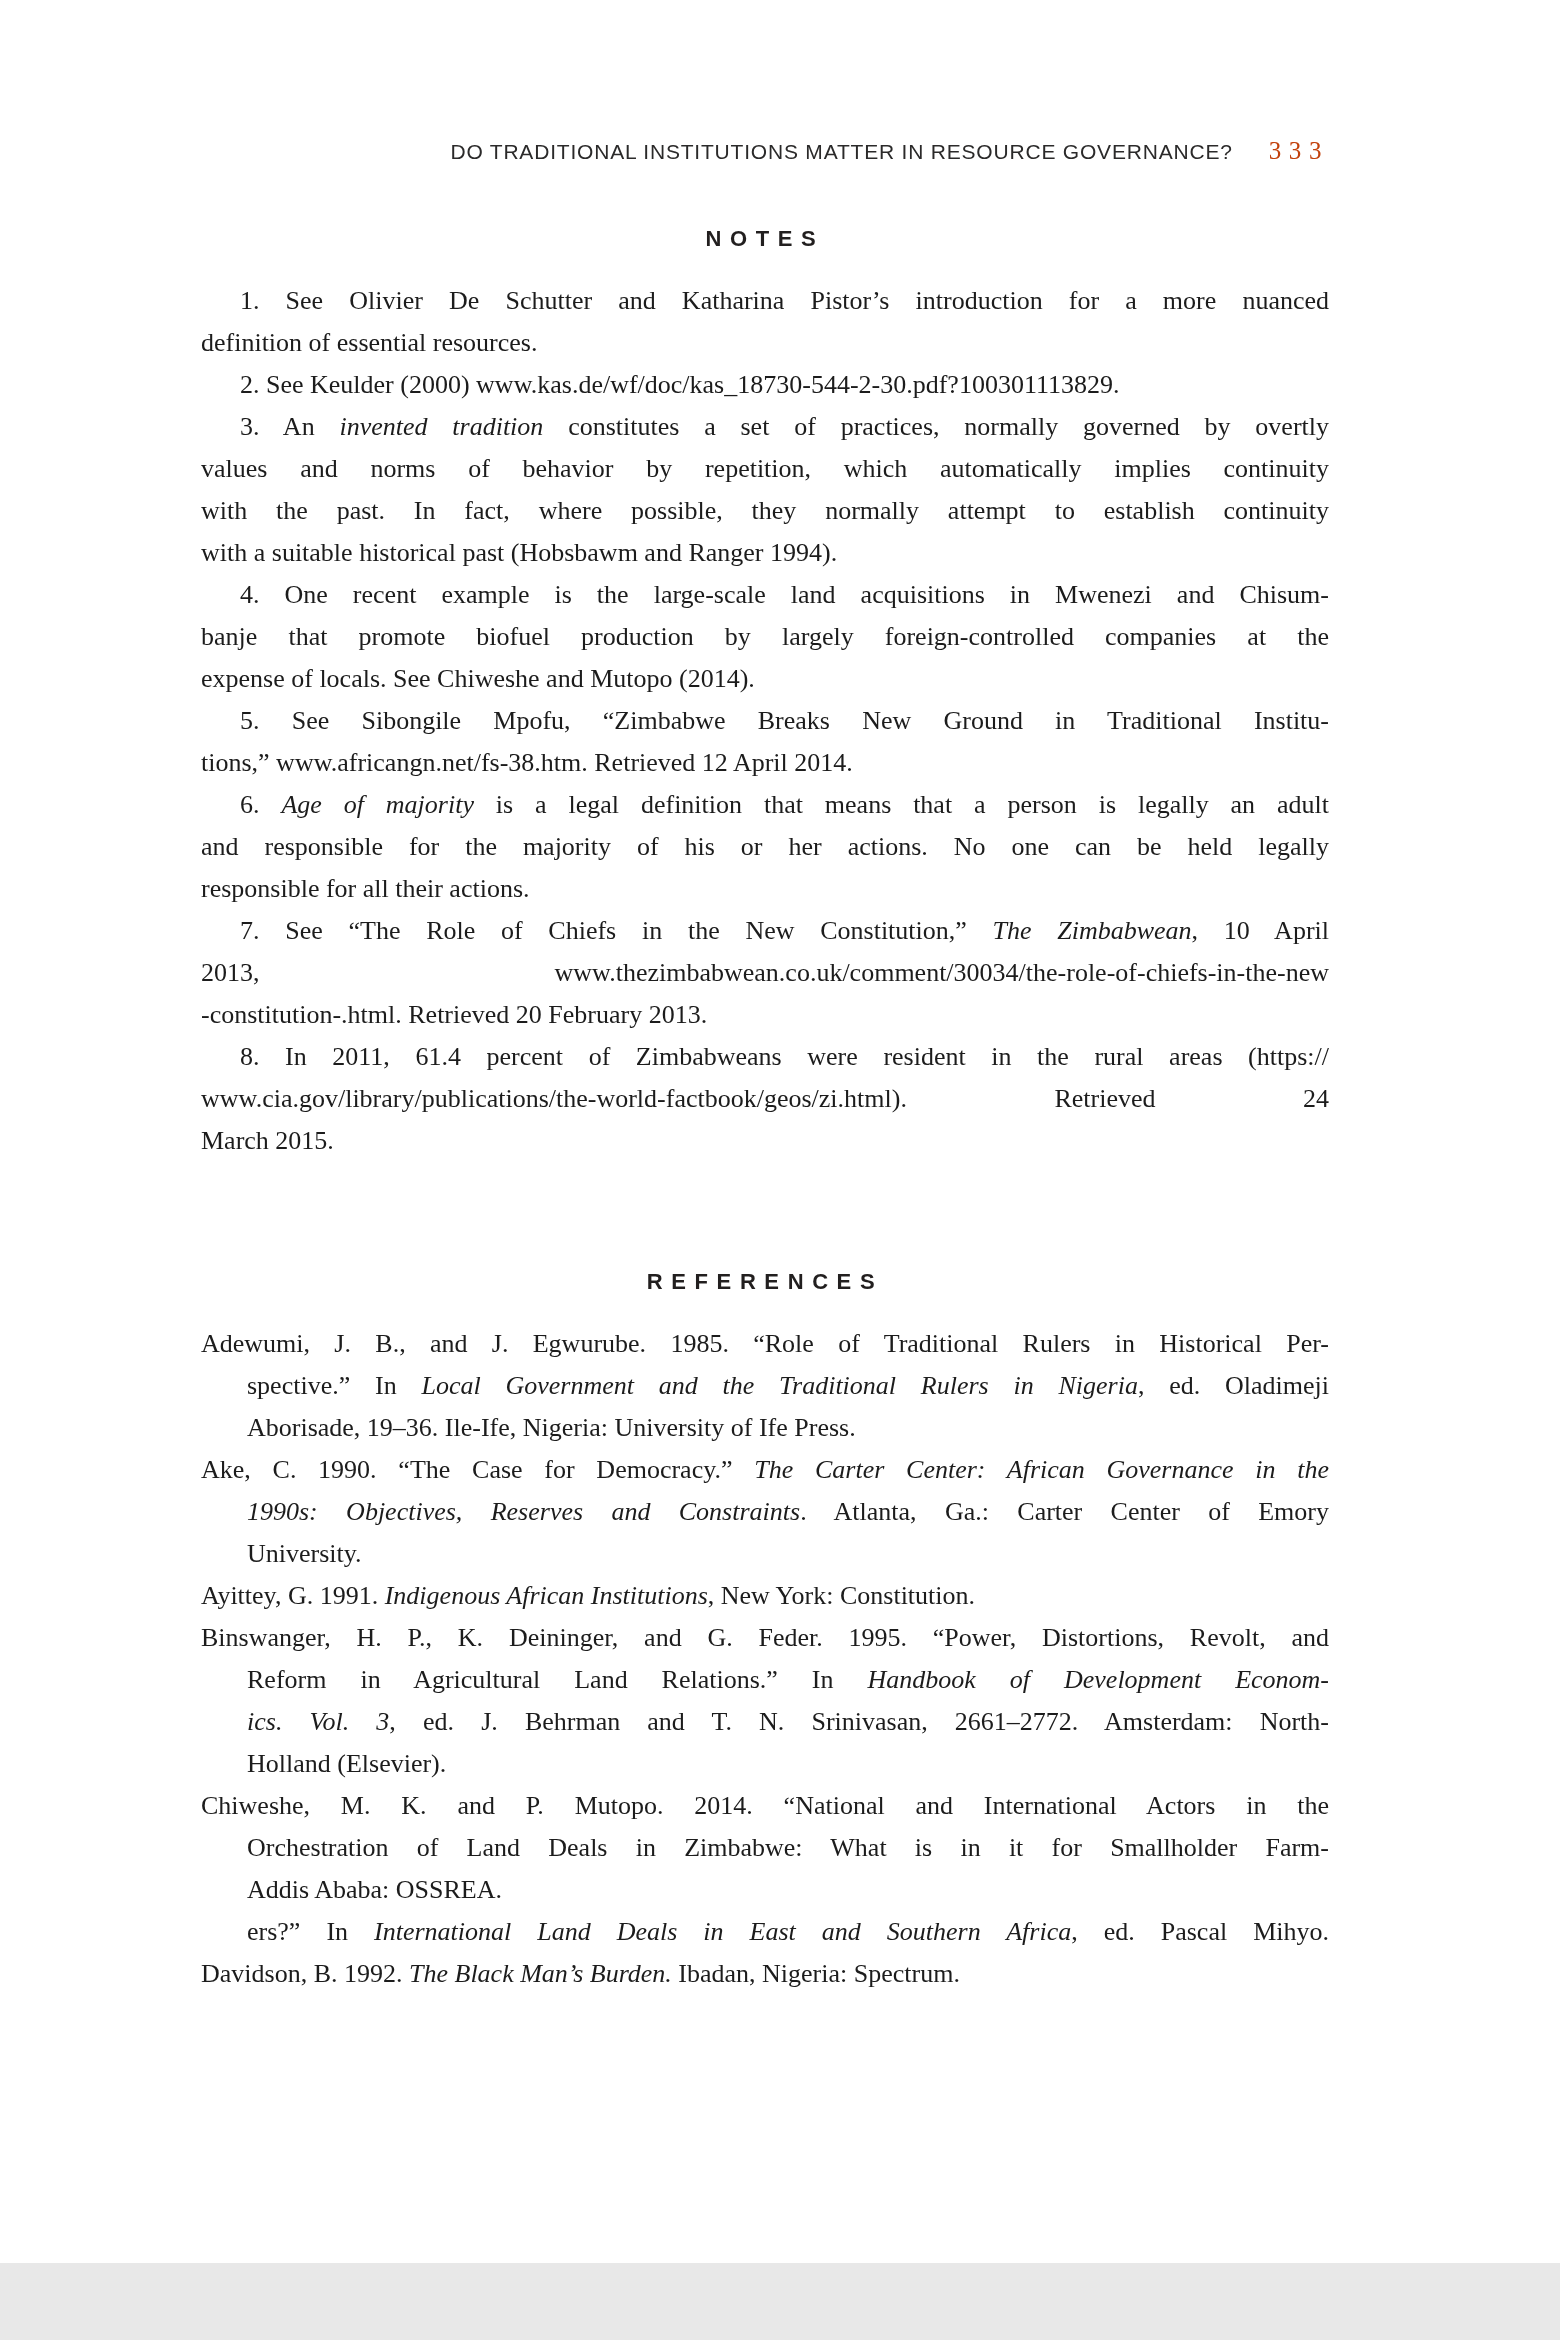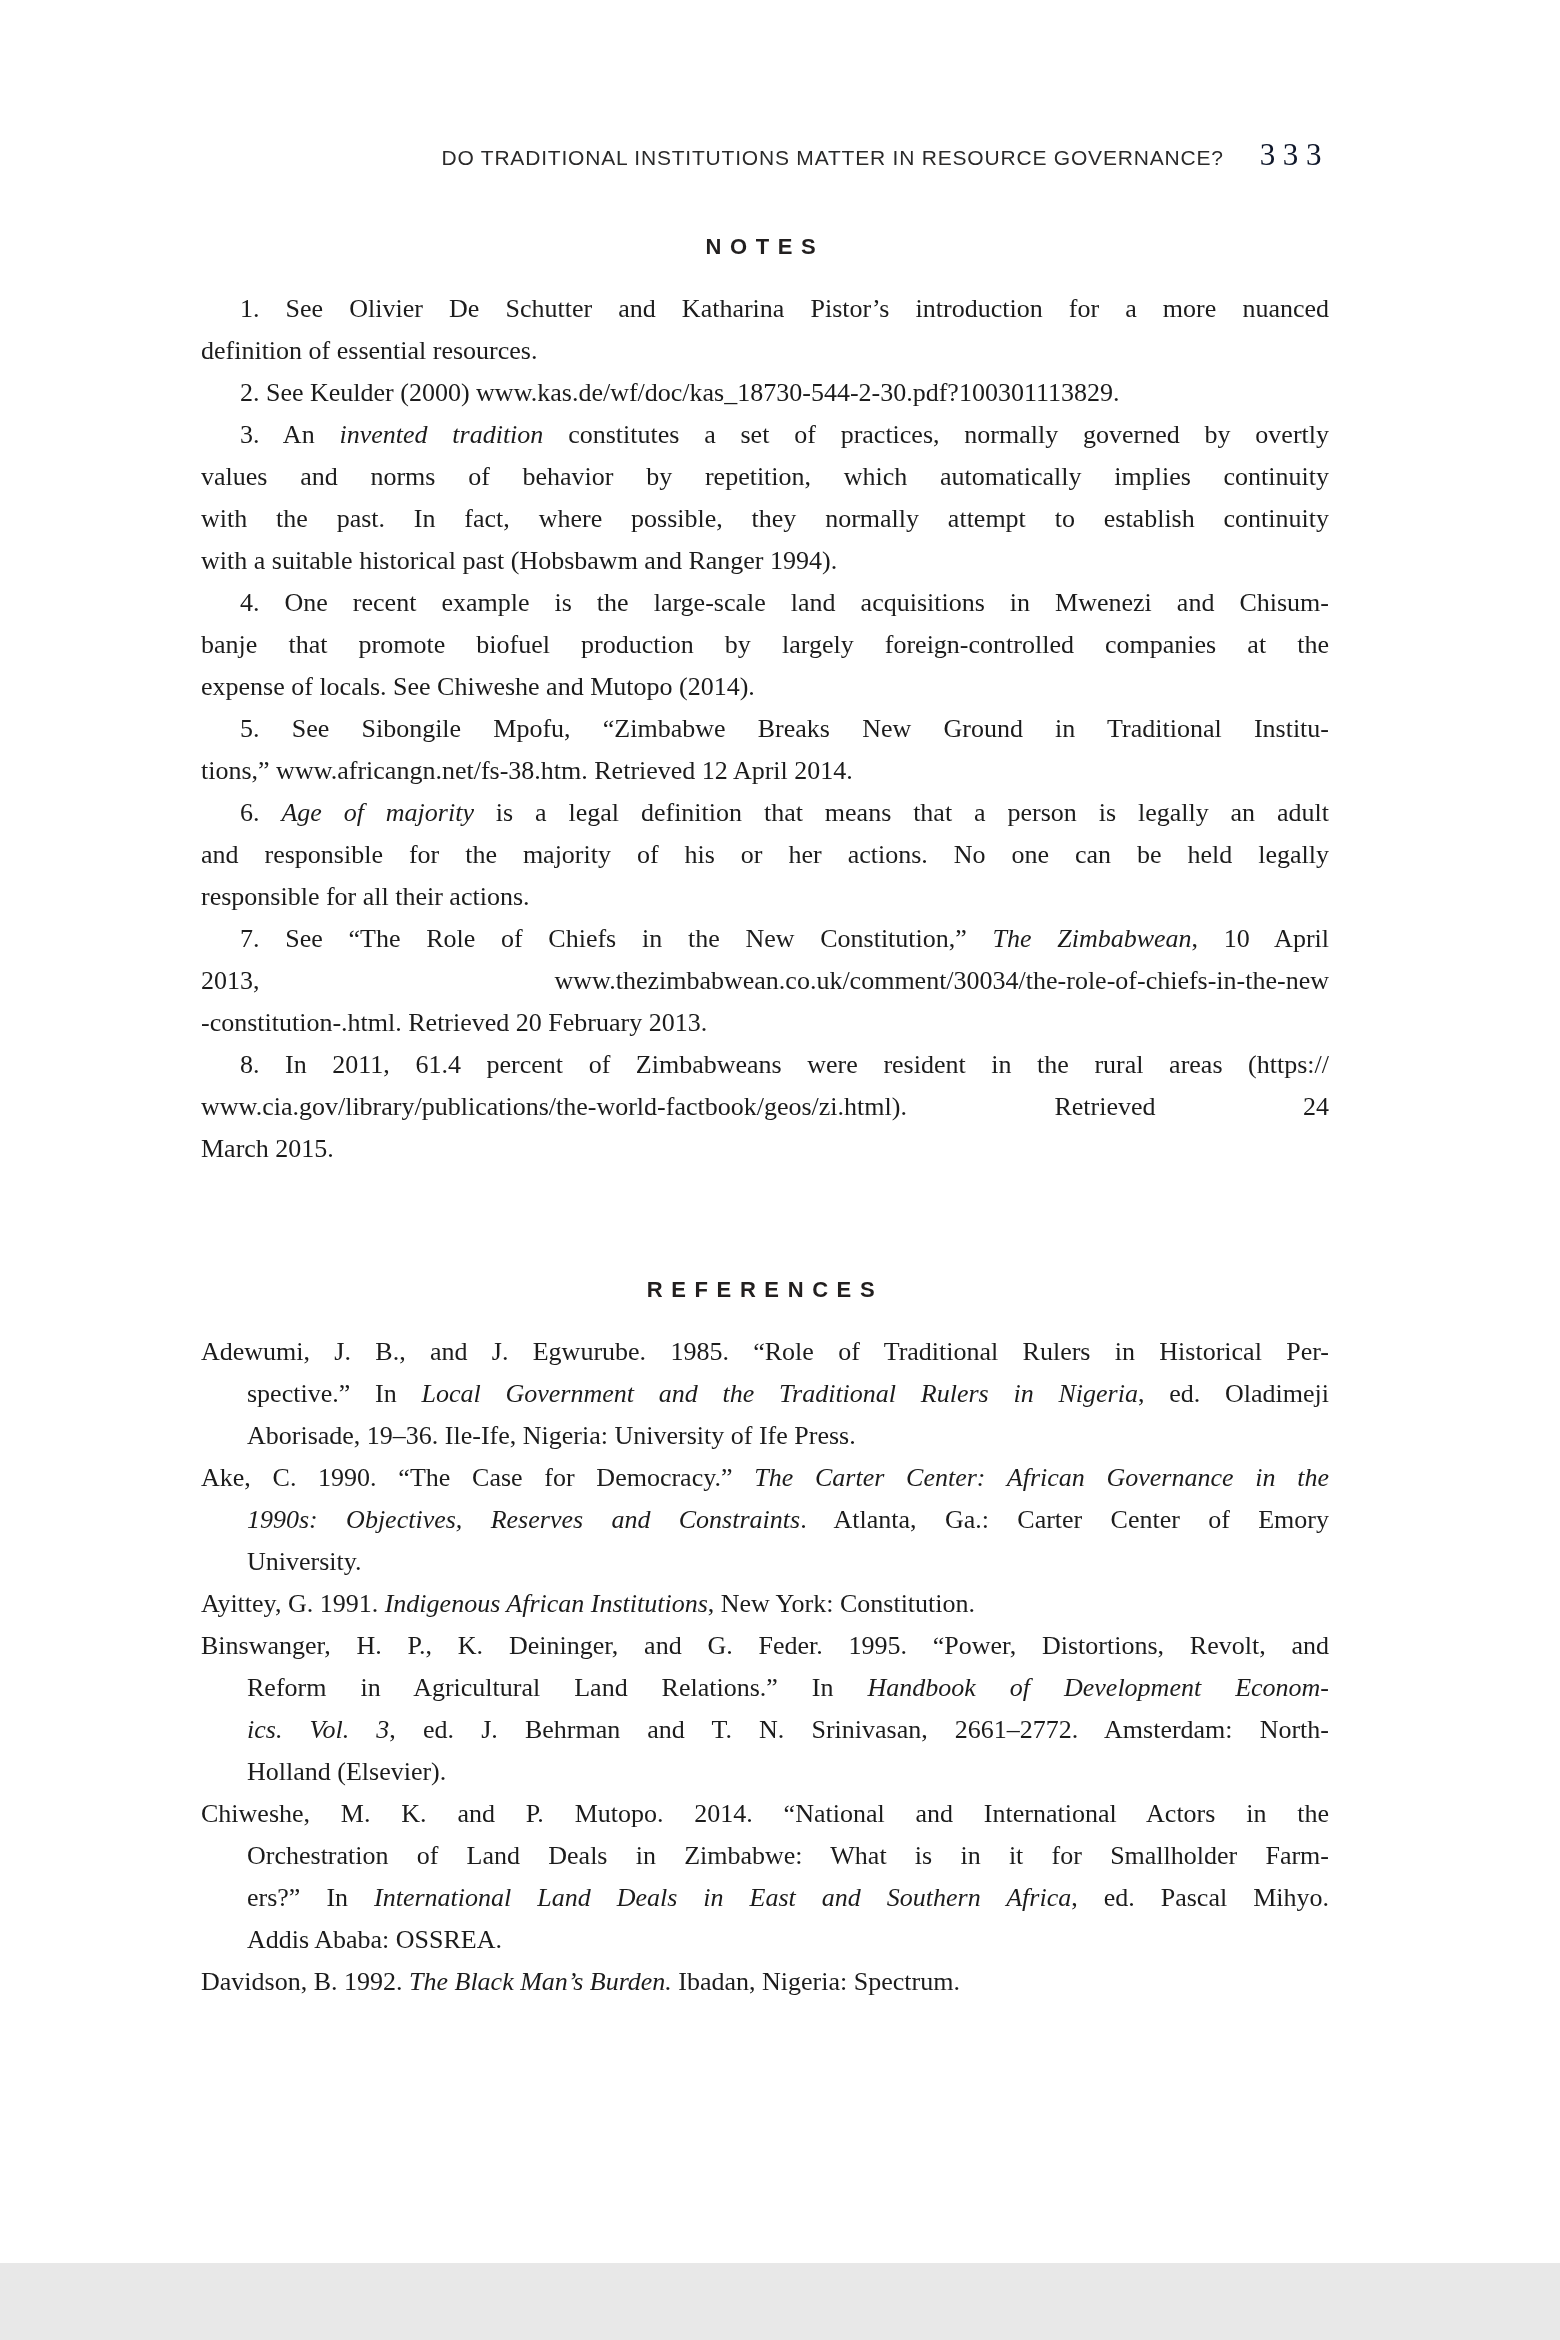--- a/index.html
+++ b/index.html
@@ -25,23 +25,23 @@
     gap: 36px;
     font-family: "Liberation Sans", "DejaVu Sans", sans-serif;
     font-size: 21px;
     font-weight: normal;
     letter-spacing: 0.8px;
     color: #2b2a2a;
     font-stretch: condensed;
   }
   .running-header .pagenum {
     font-family: "Liberation Serif", "DejaVu Serif", serif;
-    font-size: 31px;
+    font-size: 25px;
     letter-spacing: 7.6px;
-    color: #0f172a;
+    color: #c2410c;
   }
 
   
   .section-heading {
     width: 1128px;
     text-align: center;
     font-family: "Liberation Sans", "DejaVu Sans", sans-serif;
     font-size: 22px;
     font-weight: bold;
     letter-spacing: 8.6px;
@@ -132,22 +132,22 @@
         </div>
         <div class="para">
           <div class="line first"><span>Binswanger, H. P., K. Deininger, and G. Feder. 1995. “Power, Distortions, Revolt, and</span></div>
           <div class="line"><span>Reform in Agricultural Land Relations.” In </span><em>Handbook of Development Econom-</em></div>
           <div class="line"><em>ics. Vol. 3</em><span>, ed. J. Behrman and T. N. Srinivasan, 2661–2772. Amsterdam: North-</span></div>
           <div class="line last"><span>Holland (Elsevier).</span></div>
         </div>
         <div class="para">
           <div class="line first"><span>Chiweshe, M. K. and P. Mutopo. 2014. “National and International Actors in the</span></div>
           <div class="line"><span>Orchestration of Land Deals in Zimbabwe: What is in it for Smallholder Farm-</span></div>
+          <div class="line last"><span>Addis Ababa: OSSREA.</span></div>
           <div class="line"><span>ers?” In </span><em>International Land Deals in East and Southern Africa</em><span>, ed. Pascal Mihyo.</span></div>
-          <div class="line last"><span>Addis Ababa: OSSREA.</span></div>
         </div>
         <div class="para">
           <div class="line first last"><span>Davidson, B. 1992. </span><em>The Black Man’s Burden.</em><span> Ibadan, Nigeria: Spectrum.</span></div>
         </div>
       </section>
 
   </main>
 </div>
 
 

